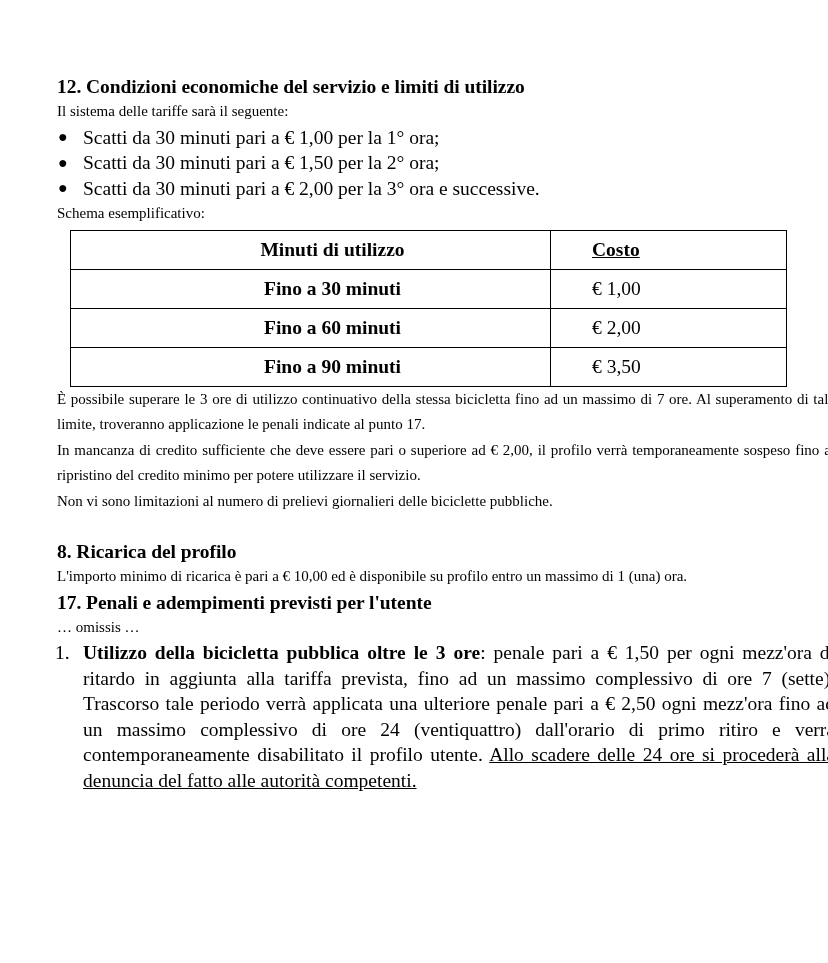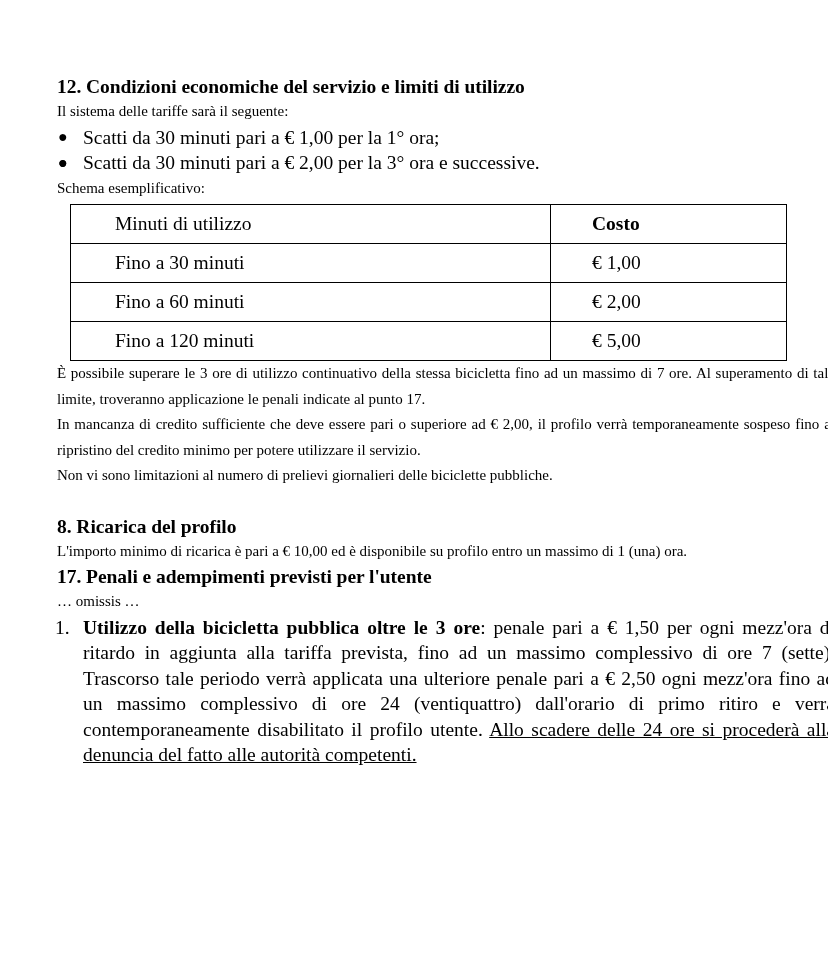--- a/index.html
+++ b/index.html
@@ -81,28 +81,30 @@
     text-align: left;
     font-weight: normal;
   }
   table.tariff-table .col-minutes {
     width: 480px;
   }
   table.tariff-table .col-cost {
     width: 236px;
   }
   table.tariff-table .cell-minutes {
-    font-weight: normal;
+    font-weight: bold;
     padding-left: 44px;
+    text-align: center;
   }
   table.tariff-table .cell-cost {
     padding-left: 41px;
   }
   table.tariff-table thead .cell-cost {
     font-weight: bold;
+    text-decoration: underline;
   }
 
   .gap-block {
     height: 25px;
   }
 
   ol.numbered-list {
     list-style: none;
     margin: 0;
     padding: 0;
@@ -137,20 +139,21 @@
 
     <p class="body-line">Il sistema delle tariffe sarà il seguente:</p>
 
     <ul class="bullet-list">
       <li>
         <span class="bullet-marker">●</span>
         <span>Scatti da 30 minuti pari a € 1,00 per la 1° ora;</span>
       </li>
       <li>
         <span class="bullet-marker">●</span>
+        <span>Scatti da 30 minuti pari a € 1,50 per la 2° ora;</span>
       </li>
       <li>
         <span class="bullet-marker">●</span>
         <span>Scatti da 30 minuti pari a € 2,00 per la 3° ora e successive.</span>
       </li>
     </ul>
 
     <p class="body-line">Schema esemplificativo:</p>
 
     <table class="tariff-table">
@@ -167,22 +170,22 @@
       <tbody>
         <tr>
           <td class="cell-minutes">Fino a 30 minuti</td>
           <td class="cell-cost">€ 1,00</td>
         </tr>
         <tr>
           <td class="cell-minutes">Fino a 60 minuti</td>
           <td class="cell-cost">€ 2,00</td>
         </tr>
         <tr>
-          <td class="cell-minutes">Fino a 120 minuti</td>
-          <td class="cell-cost">€ 5,00</td>
+          <td class="cell-minutes">Fino a 90 minuti</td>
+          <td class="cell-cost">€ 3,50</td>
         </tr>
       </tbody>
     </table>
 
     <p class="body-line justified">È possibile superare le 3 ore di utilizzo continuativo della stessa bicicletta fino ad un massimo di 7 ore. Al superamento di tale limite, troveranno applicazione le penali indicate al punto 17.</p>
     <p class="body-line justified">In mancanza di credito sufficiente che deve essere pari o superiore ad € 2,00, il profilo verrà temporaneamente sospeso fino al ripristino del credito minimo per potere utilizzare il servizio.</p>
     <p class="body-line">Non vi sono limitazioni al numero di prelievi giornalieri delle biciclette pubbliche.</p>
 
     <div class="gap-block"></div>
 

